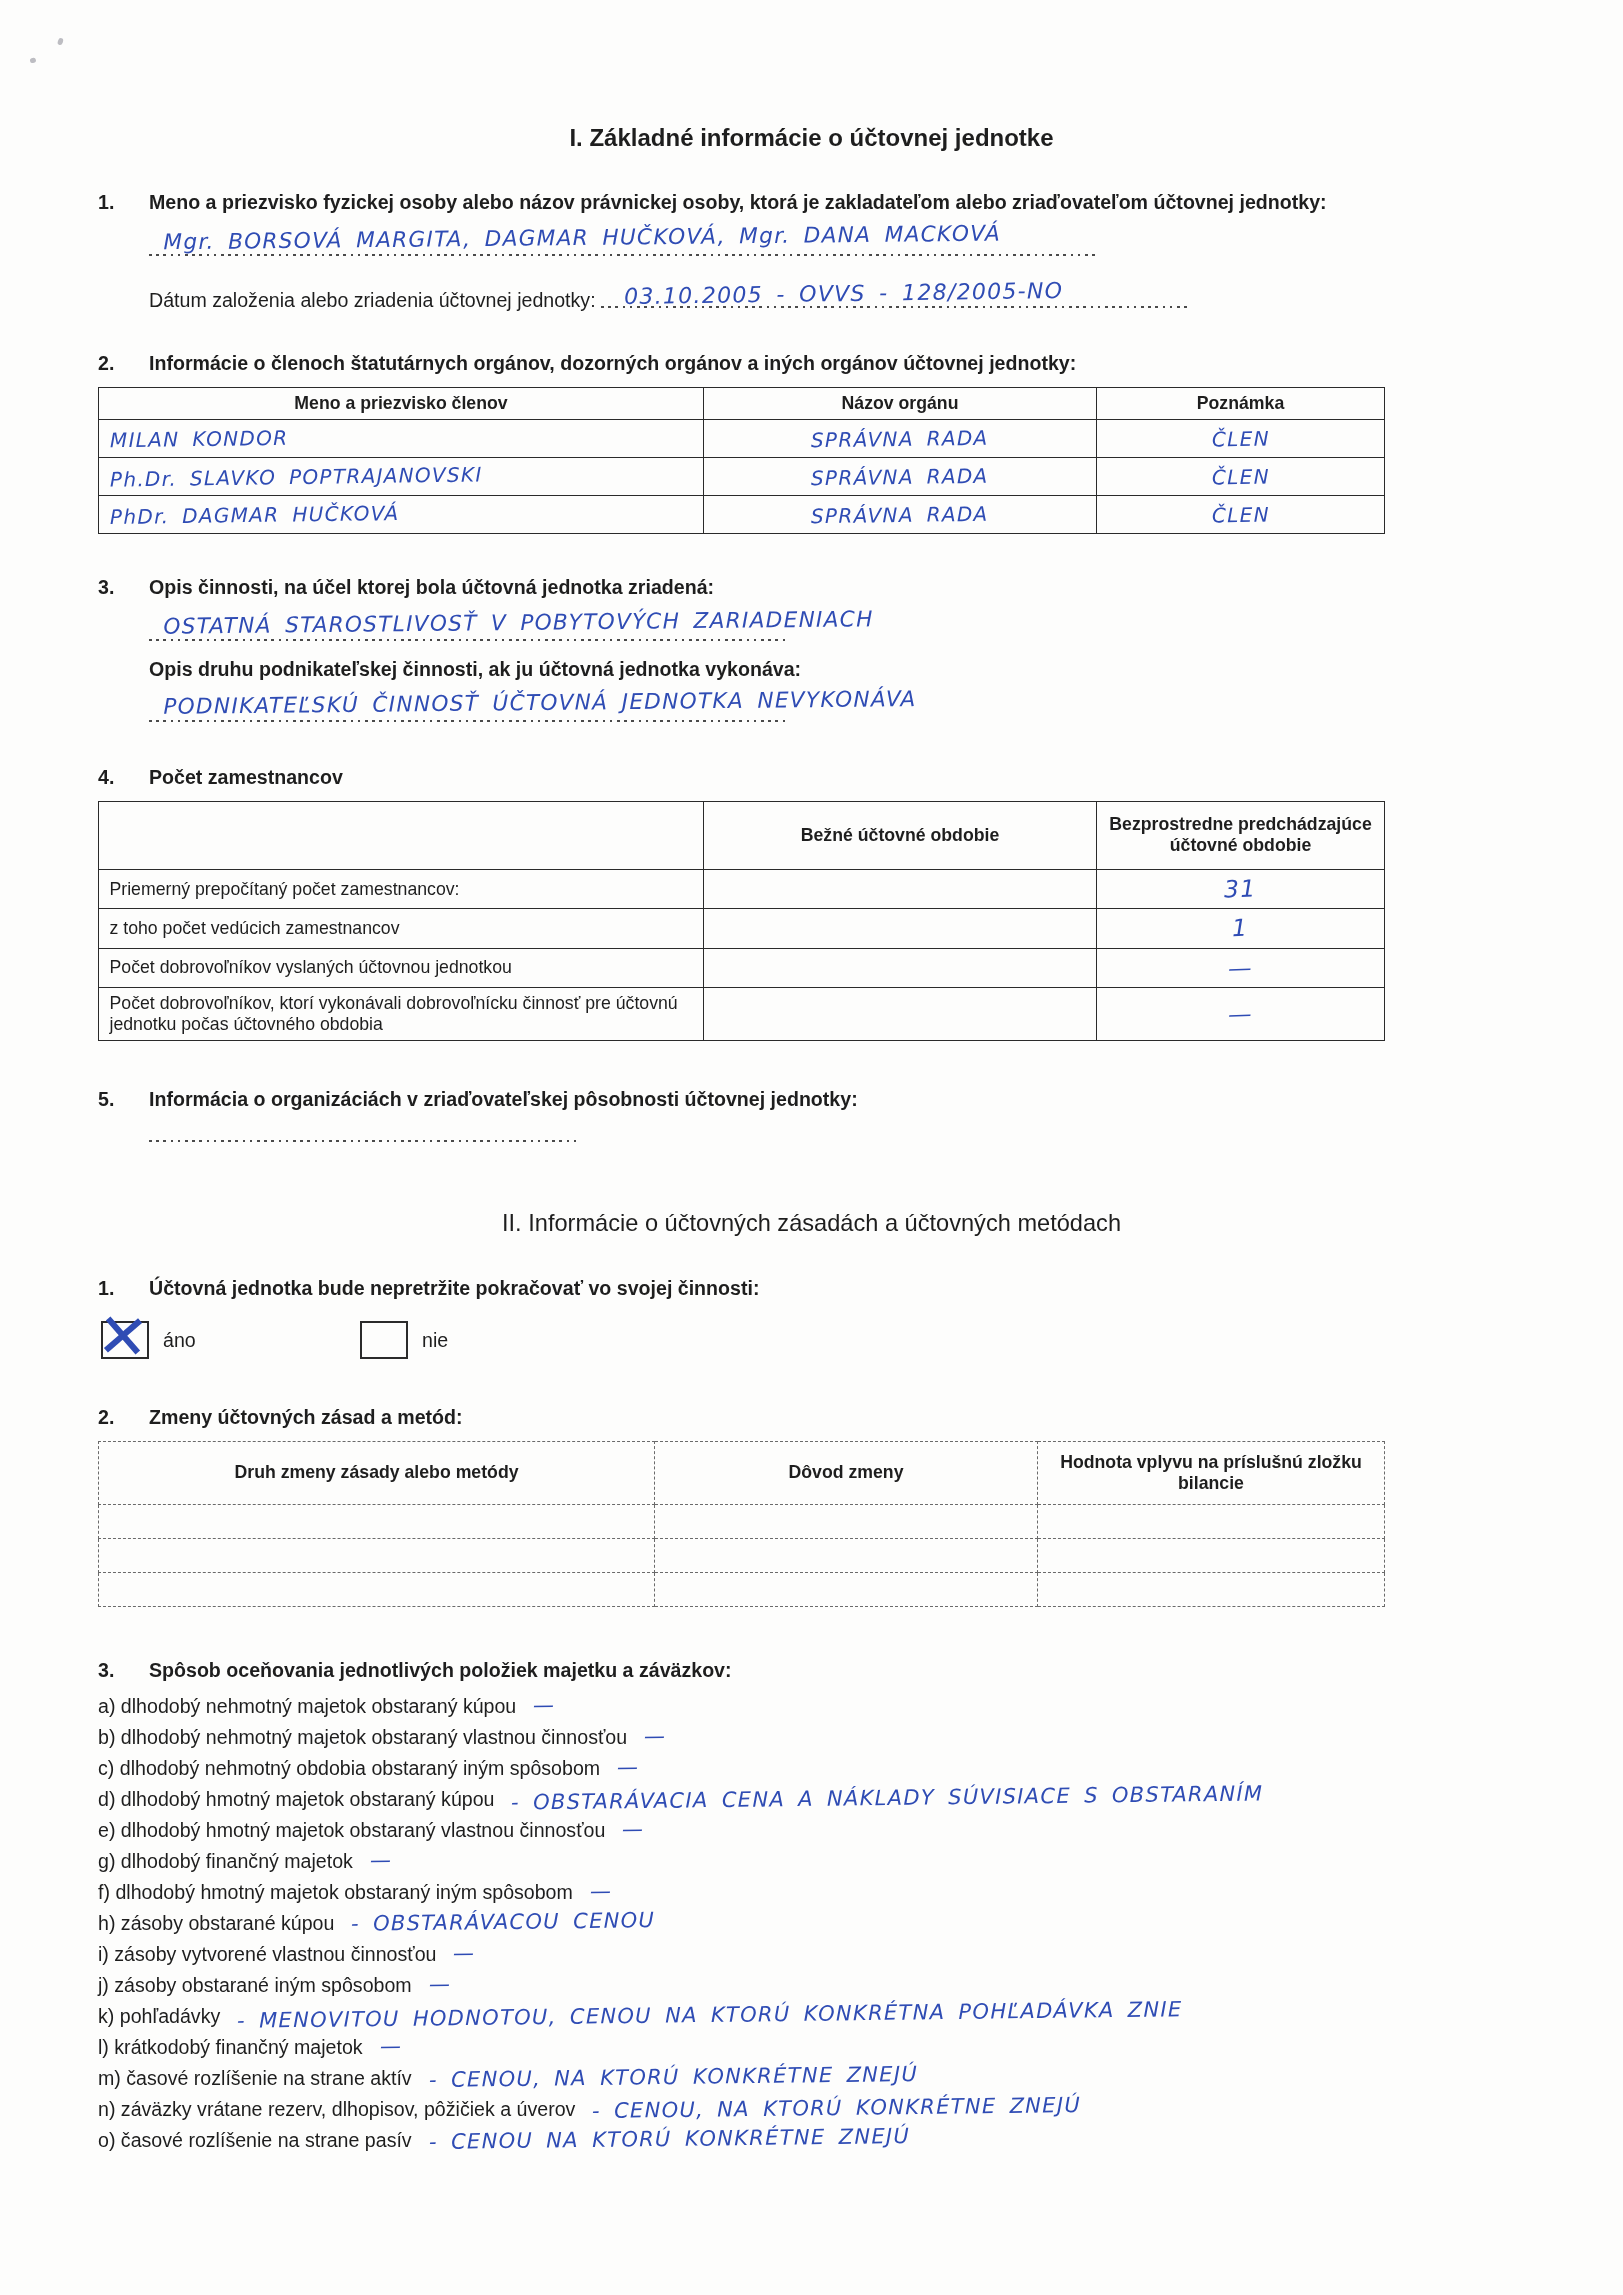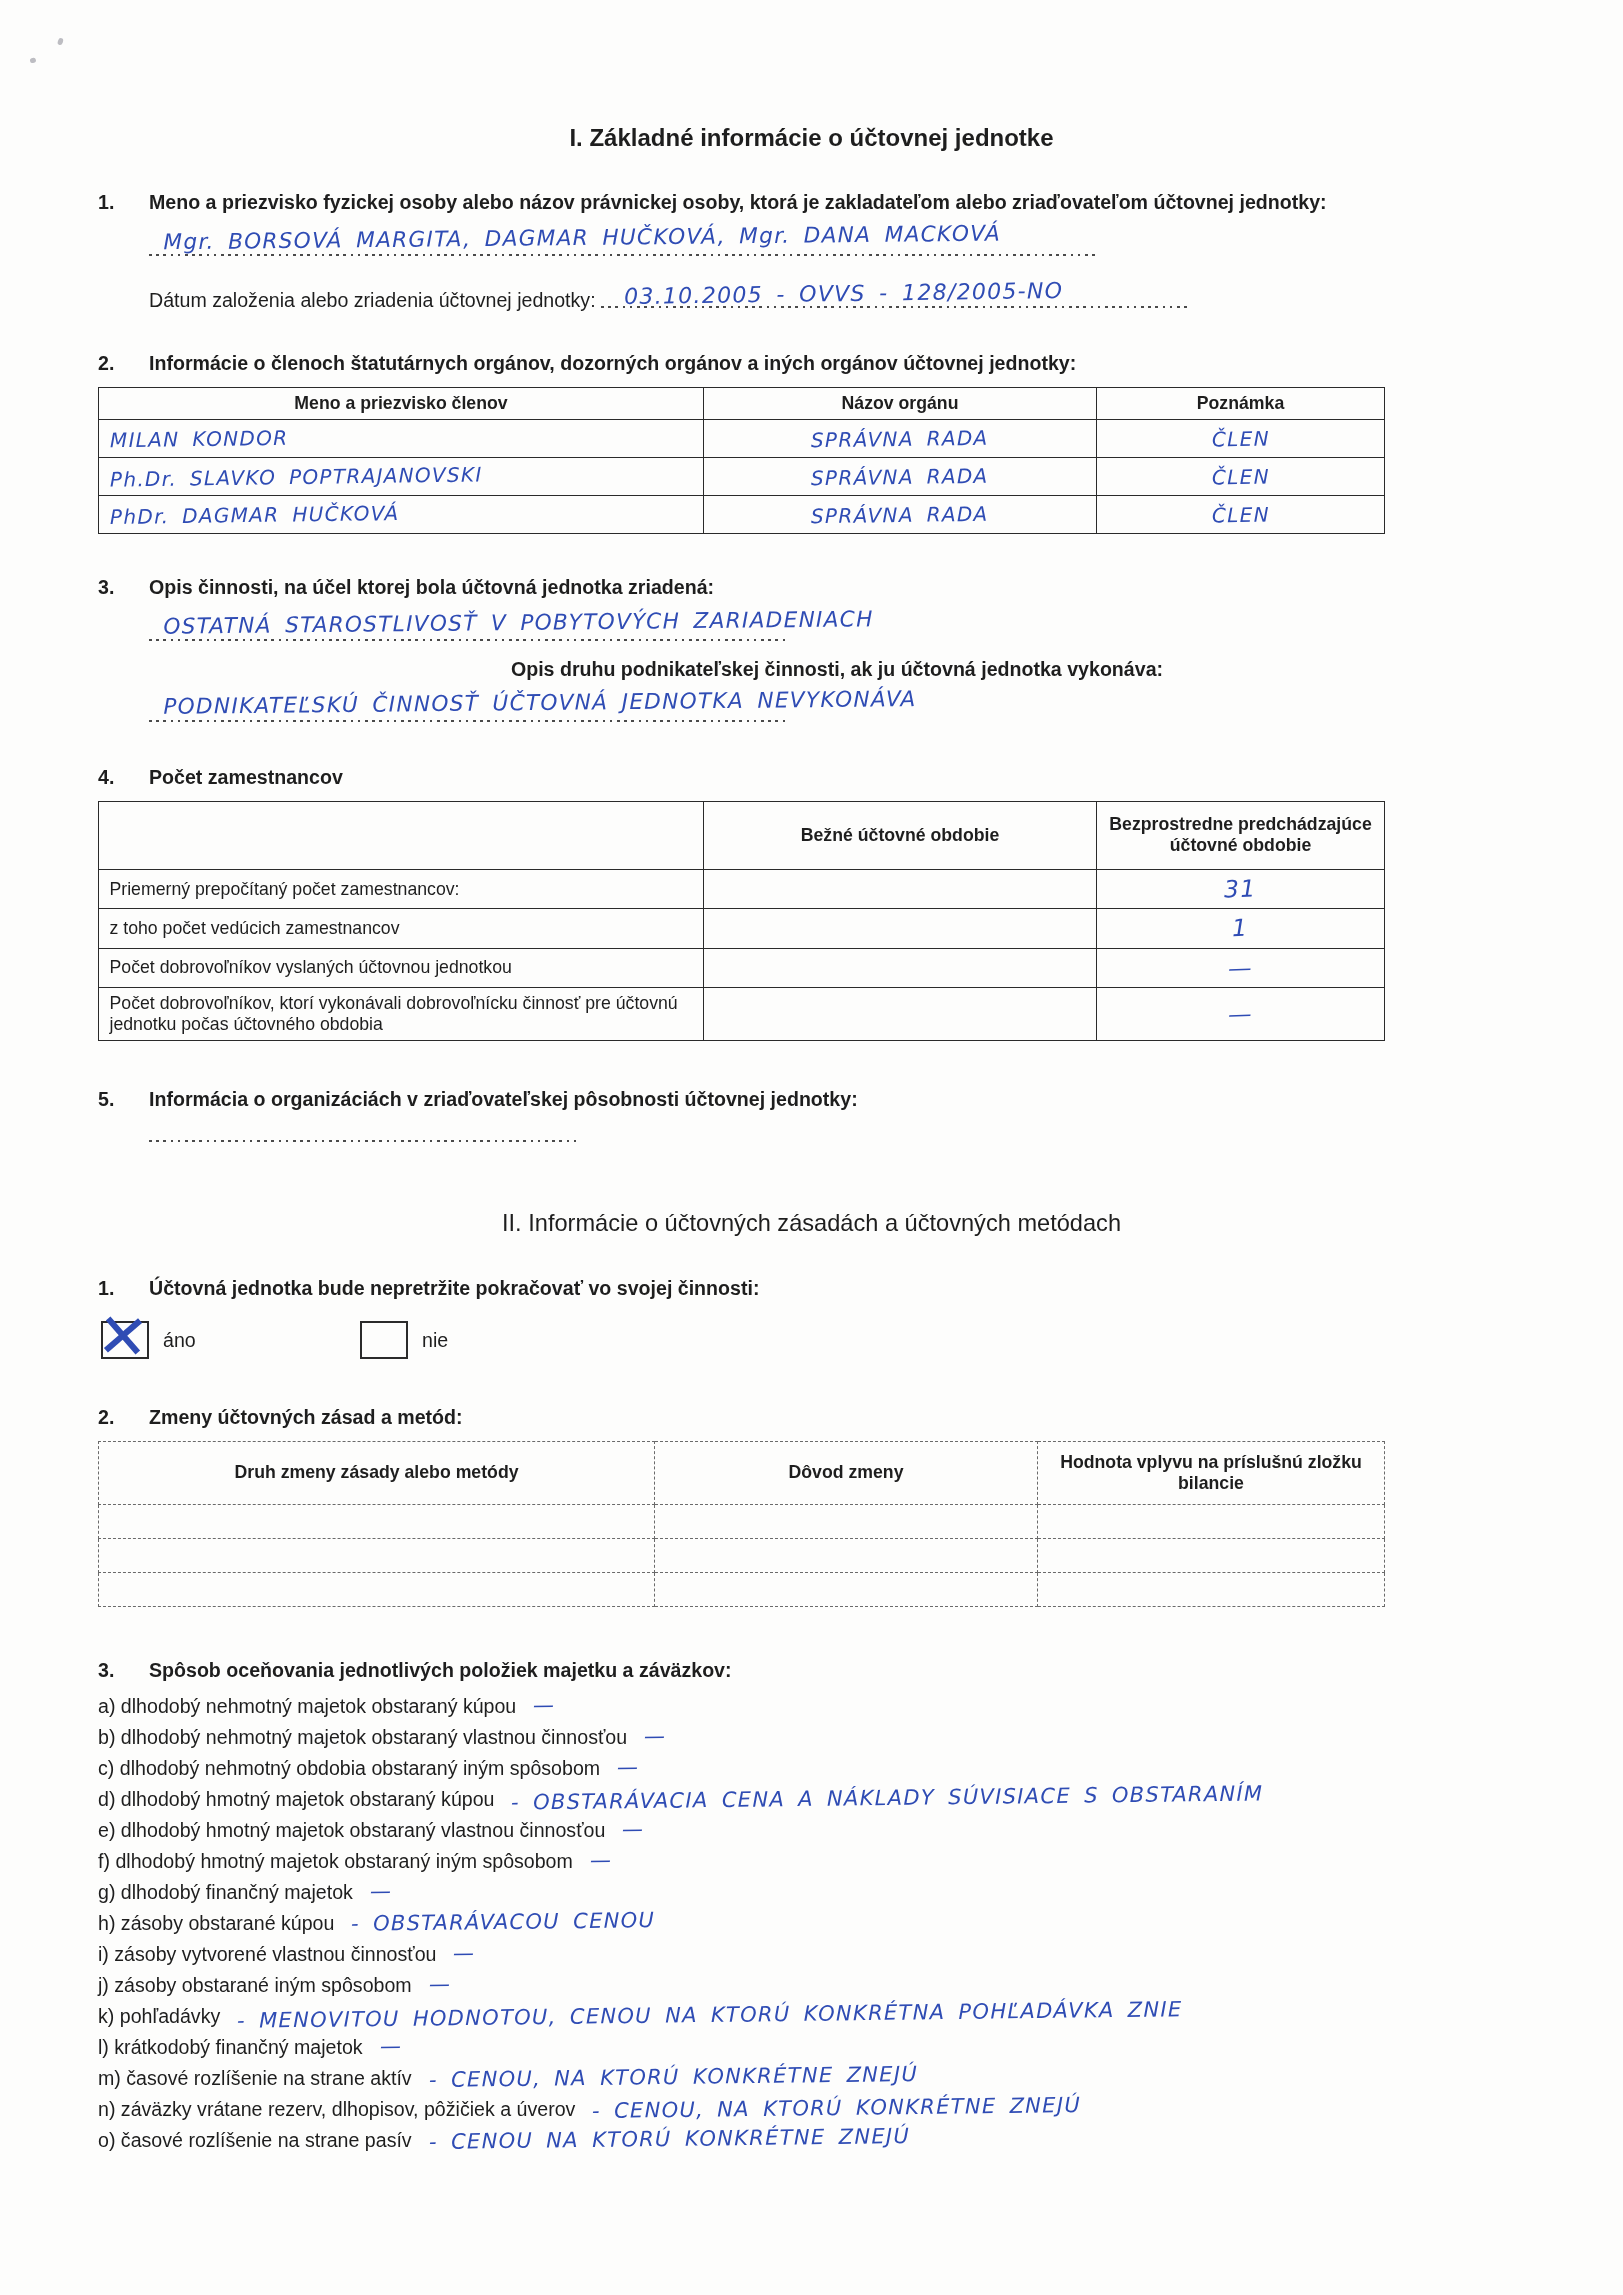--- a/index.html
+++ b/index.html
@@ -78,21 +78,21 @@
   .ans{font-size:21px;margin-left:17px;display:inline-block;transform:rotate(-0.7deg);position:relative;top:-1.3px;}
 
   
   .mb-q1{margin-bottom:39px;}
   .mb-q2{margin-bottom:41px;}
   .mb-q3{margin-bottom:39px;}
   .mb-q4{margin-bottom:46px;}
   .mb-q5{margin-bottom:65px;}
   .mb-s2q1{margin-bottom:43px;}
   .mb-s2q2{margin-bottom:51px;}
-  .label2{margin-top:13px;font-weight:bold;font-size:19.6px;text-align:center;}
+  .label2{margin-top:13px;font-weight:bold;font-size:19.6px;}
 </style>
 </head>
 <body>
 
 <div class="page">
   <div class="scan-noise noise1"></div>
   <div class="scan-noise noise2"></div>
 
   <div class="title">I. Základné informácie o účtovnej jednotke</div>
 
@@ -281,22 +281,22 @@
     <div class="q-head">
       <span class="q-num">3.</span>
       <span class="q-label">Spôsob oceňovania jednotlivých položiek majetku a záväzkov:</span>
     </div>
     <div class="val-list">
       <div class="val-item"><span>a) dlhodobý nehmotný majetok obstaraný kúpou</span><span class="hw ans">—</span></div>
       <div class="val-item"><span>b) dlhodobý nehmotný majetok obstaraný vlastnou činnosťou</span><span class="hw ans">—</span></div>
       <div class="val-item"><span>c) dlhodobý nehmotný obdobia obstaraný iným spôsobom</span><span class="hw ans">—</span></div>
       <div class="val-item"><span>d) dlhodobý hmotný majetok obstaraný kúpou</span><span class="hw ans">- OBSTARÁVACIA CENA A NÁKLADY SÚVISIACE S OBSTARANÍM</span></div>
       <div class="val-item"><span>e) dlhodobý hmotný majetok obstaraný vlastnou činnosťou</span><span class="hw ans">—</span></div>
+      <div class="val-item"><span>g) dlhodobý finančný majetok</span><span class="hw ans">—</span></div>
       <div class="val-item"><span>f) dlhodobý hmotný majetok obstaraný iným spôsobom</span><span class="hw ans">—</span></div>
-      <div class="val-item"><span>g) dlhodobý finančný majetok</span><span class="hw ans">—</span></div>
       <div class="val-item"><span>h) zásoby obstarané kúpou</span><span class="hw ans">- OBSTARÁVACOU CENOU</span></div>
       <div class="val-item"><span>i) zásoby vytvorené vlastnou činnosťou</span><span class="hw ans">—</span></div>
       <div class="val-item"><span>j) zásoby obstarané iným spôsobom</span><span class="hw ans">—</span></div>
       <div class="val-item"><span>k) pohľadávky</span><span class="hw ans">- MENOVITOU HODNOTOU, CENOU NA KTORÚ KONKRÉTNA POHĽADÁVKA ZNIE</span></div>
       <div class="val-item"><span>l) krátkodobý finančný majetok</span><span class="hw ans">—</span></div>
       <div class="val-item"><span>m) časové rozlíšenie na strane aktív</span><span class="hw ans">- CENOU, NA KTORÚ KONKRÉTNE ZNEJÚ</span></div>
       <div class="val-item"><span>n) záväzky vrátane rezerv, dlhopisov, pôžičiek a úverov</span><span class="hw ans">- CENOU, NA KTORÚ KONKRÉTNE ZNEJÚ</span></div>
       <div class="val-item"><span>o) časové rozlíšenie na strane pasív</span><span class="hw ans">- CENOU NA KTORÚ KONKRÉTNE ZNEJÚ</span></div>
     </div>
   </section>

